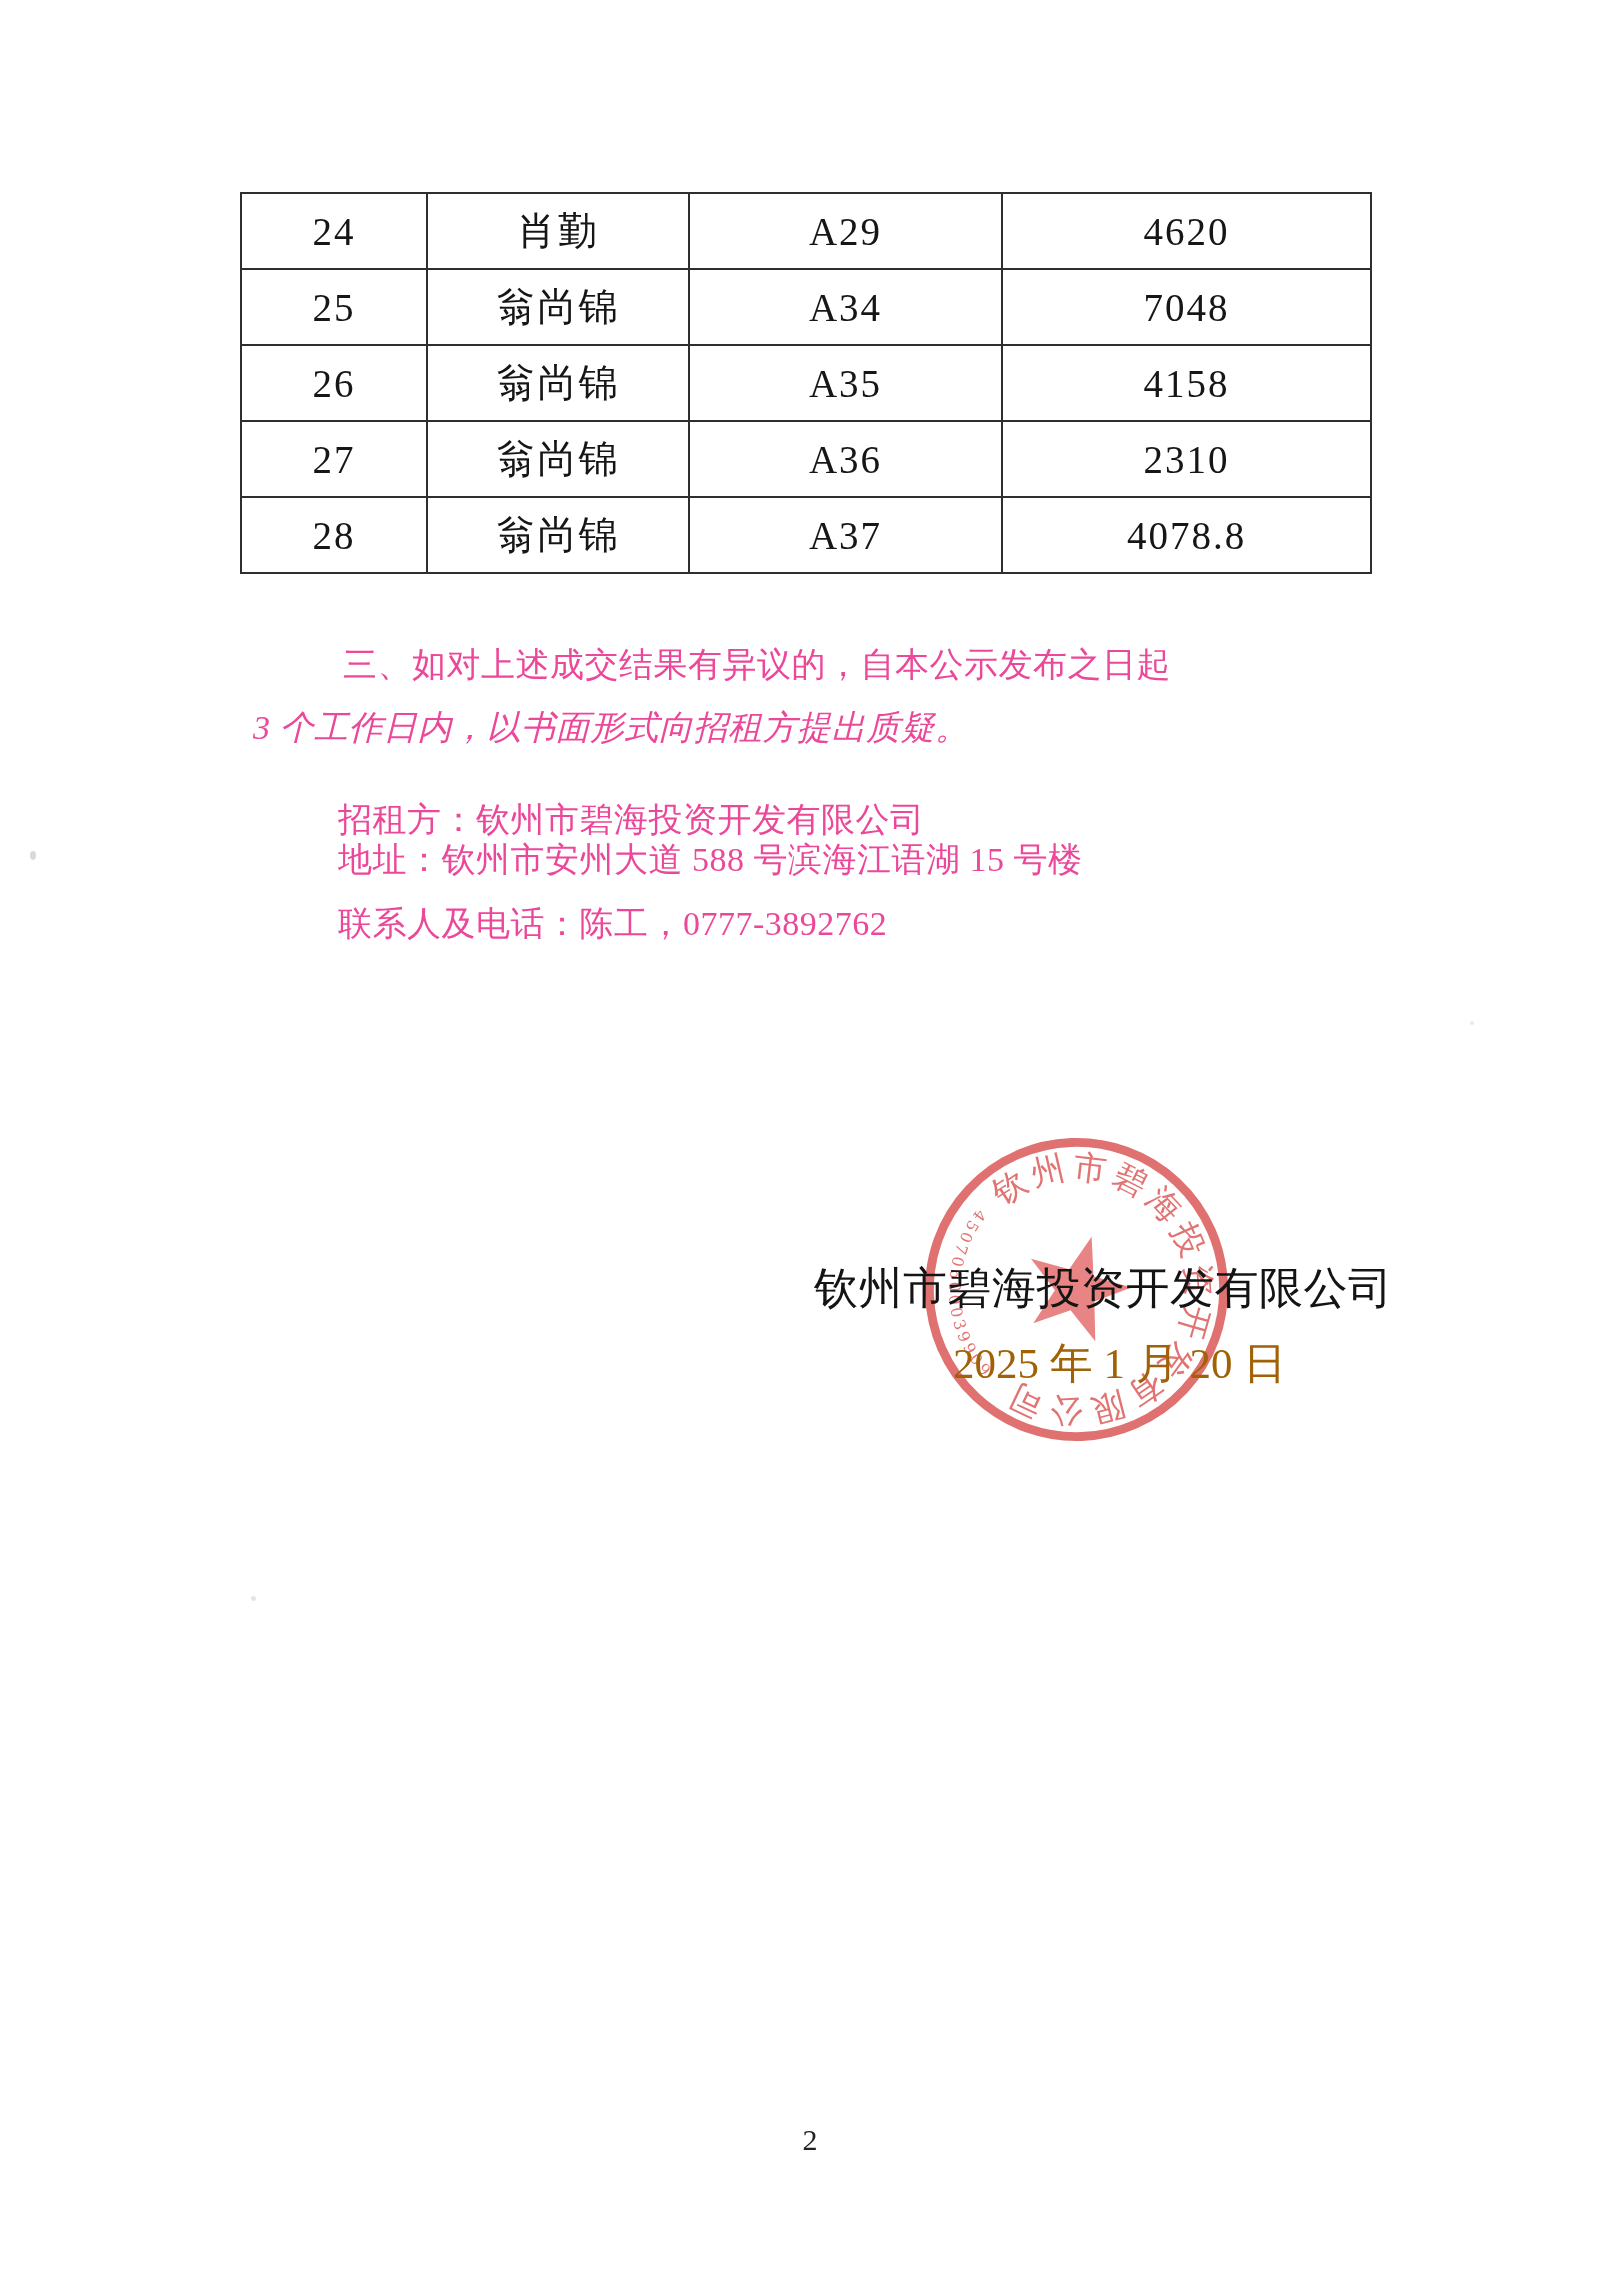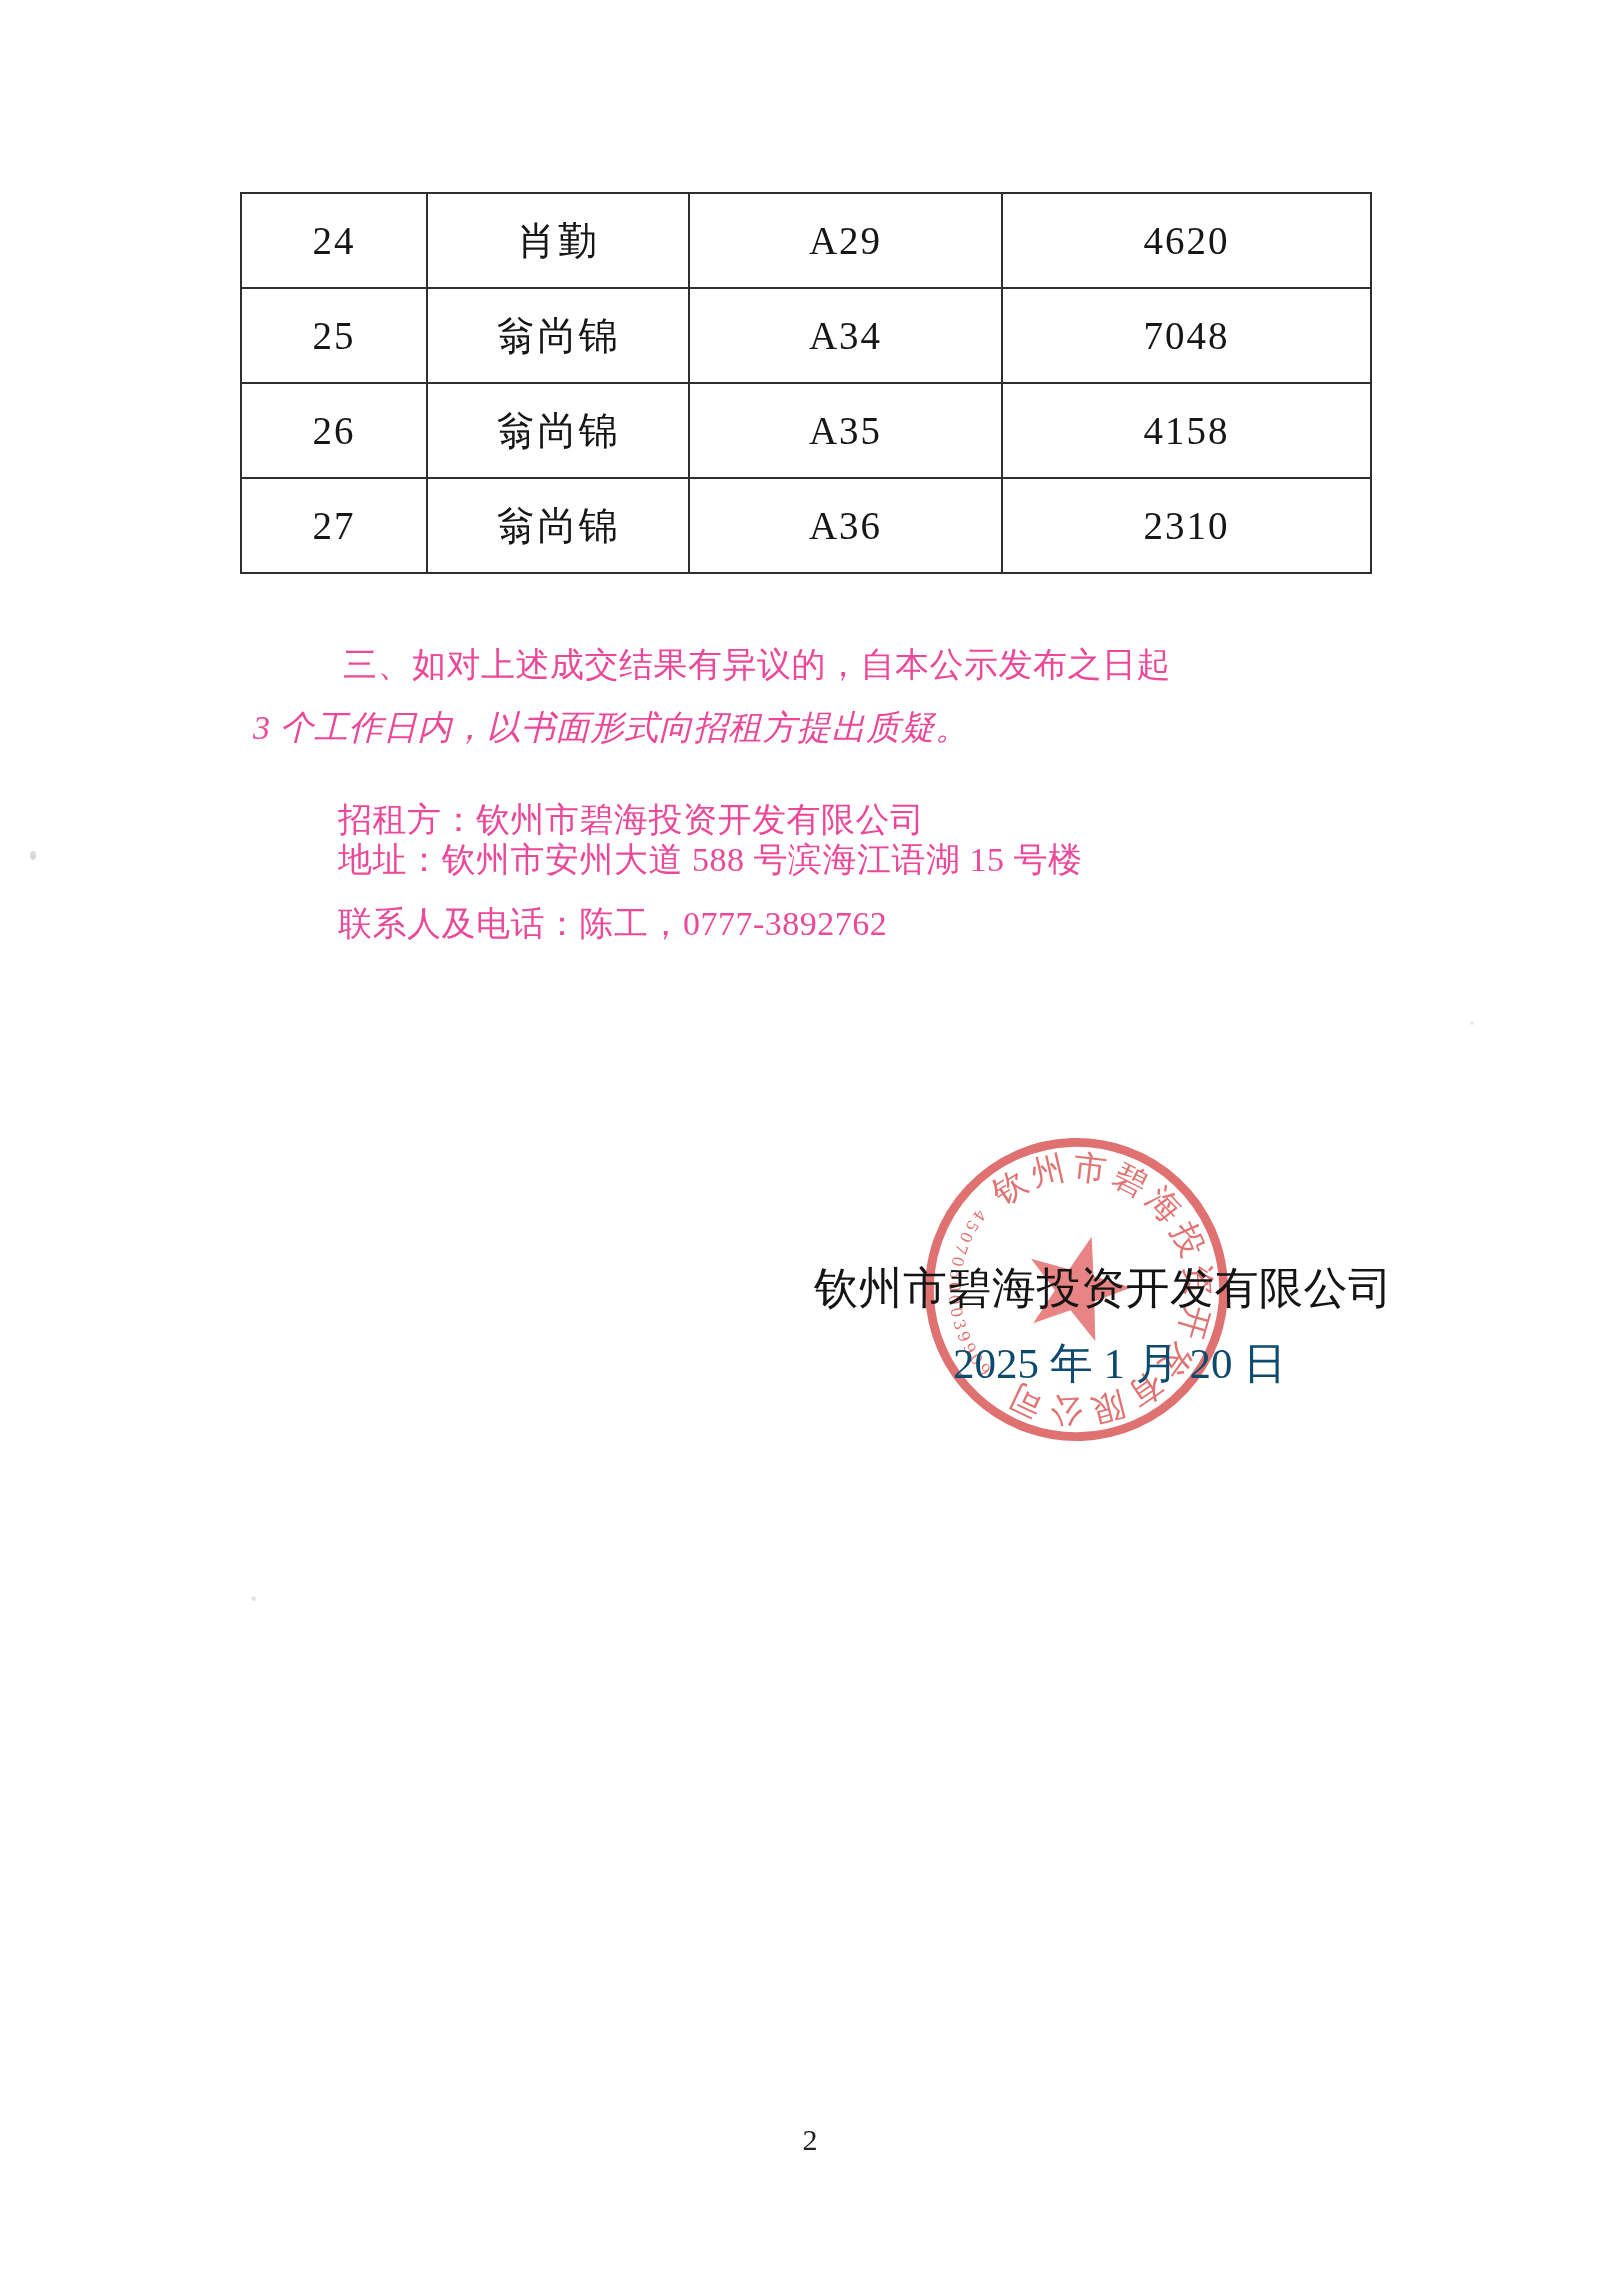--- a/index.html
+++ b/index.html
@@ -28,21 +28,21 @@
     overflow:hidden;white-space:nowrap;
   }
   table.result-table{border:2.9px solid #2a2a2a;}
   
   .txt{
     position:absolute;font-size:34px;line-height:1.18;
     color:#ec4899;white-space:nowrap;letter-spacing:0.5px;
   }
   
   .sign-company{position:absolute;left:814px;top:1259px;font-size:44px;letter-spacing:0.5px;color:#141414;z-index:3;white-space:nowrap;}
-  .sign-date{position:absolute;left:953px;top:1335px;font-size:43px;color:#0c4a6e;z-index:3;white-space:nowrap;}
+  .sign-date{position:absolute;left:953px;top:1335px;font-size:43px;color:#a16207;z-index:3;white-space:nowrap;}
   
   .seal{
     position:absolute;left:900px;top:1113px;width:353px;height:353px;
     z-index:2;opacity:0.82;
   }
   
   .page-number{
     position:absolute;left:0;top:2123px;width:100%;
     text-align:center;font-size:30px;color:#222;
   }
@@ -83,20 +83,26 @@
           <td>翁尚锦</td>
           <td>A35</td>
           <td>4158</td>
         </tr>
         <tr>
           <td>27</td>
           <td>翁尚锦</td>
           <td>A36</td>
           <td>2310</td>
         </tr>
+        <tr>
+          <td>28</td>
+          <td>翁尚锦</td>
+          <td>A37</td>
+          <td>4078.8</td>
+        </tr>
       </tbody>
     </table>
   </div>
 
   <div class="txt" style="left:343px;top:645px;">三、如对上述成交结果有异议的，自本公示发布之日起</div>
   <div class="txt" style="left:253px;top:708px;font-style:italic;">3 个工作日内，以书面形式向招租方提出质疑。</div>
   <div class="txt" style="left:338px;top:800px;">招租方：钦州市碧海投资开发有限公司</div>
   <div class="txt" style="left:338px;top:840px;">地址：钦州市安州大道 588 号滨海江语湖 15 号楼</div>
   <div class="txt" style="left:338px;top:904px;">联系人及电话：陈工，0777-3892762</div>
 

